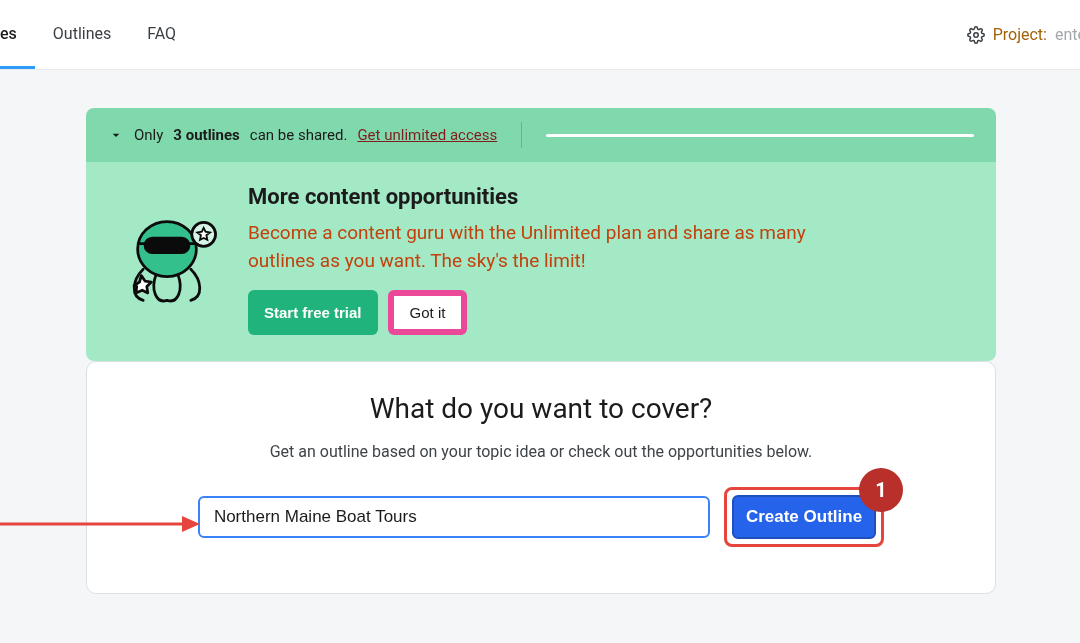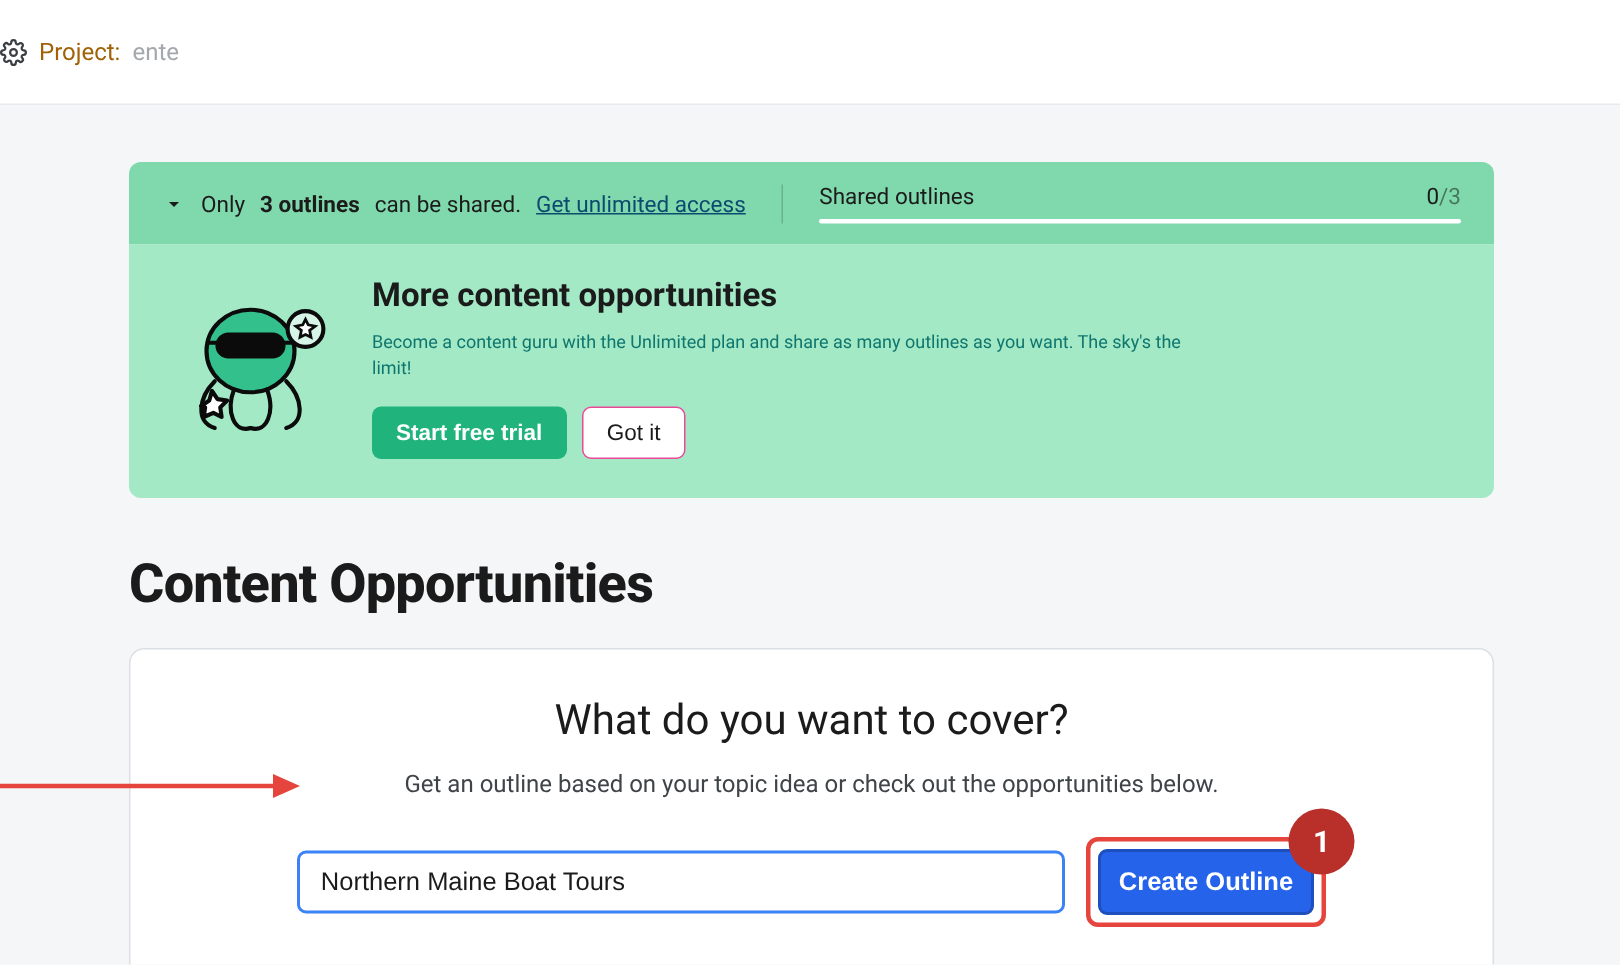--- a/index.html
+++ b/index.html
@@ -69,21 +69,21 @@
   
   .banner-strip{
     background:var(--green-mid);
     border-radius:8px 8px 0 0;
     padding:14px 22px;
     display:flex;align-items:center;justify-content:space-between;
     gap:24px;
   }
   .strip-left{display:flex;align-items:center;gap:10px;font-size:15px;color:#1b1b1b;}
   .strip-left .chev{width:16px;height:16px;}
-  .strip-left a{color:#0c4a6e;text-decoration:underline;}
+  .strip-left a{color:#7f1d1d;text-decoration:underline;}
   .strip-divider{width:1px;height:26px;background:rgba(0,0,0,.18);}
   .strip-right{
     flex:1;display:flex;flex-direction:column;gap:6px;min-width:420px;
   }
   .strip-right-row{
     display:flex;justify-content:space-between;align-items:center;font-size:15px;color:#1b1b1b;
   }
   .strip-right-row .faded{color:rgba(0,0,0,.45);}
   .progress{height:3px;background:#fff;border-radius:3px;width:100%;}
   
@@ -95,29 +95,29 @@
   }
   .octo{
     width:110px;height:110px;flex-shrink:0;
     display:flex;align-items:center;justify-content:center;
   }
   .octo svg{width:100%;height:100%;}
   .banner-copy h3{
     margin:0 0 10px 0;font-size:22px;font-weight:700;color:#1b1b1b;
   }
   .banner-copy p{
-    margin:0 0 16px 0;font-size:12px;color:#0f766e;line-height:1.45;max-width:560px;
+    margin:0 0 16px 0;font-size:19px;color:#c2410c;line-height:1.45;max-width:560px;
   }
   .banner-actions{display:flex;gap:10px;}
   .btn-green{
     background:var(--green-btn);color:#fff;border:none;border-radius:6px;
     padding:8px 16px;font-size:15px;font-weight:600;cursor:pointer;
   }
   .btn-white{
-    background:#fff;color:#1b1b1b;border:1px solid #ec4899;border-radius:6px;
+    background:#fff;color:#1b1b1b;border:6px solid #ec4899;border-radius:6px;
     padding:8px 16px;font-size:15px;font-weight:500;cursor:pointer;
   }
   
   .page-title{
     margin:36px 0 22px 0;font-size:36px;font-weight:800;letter-spacing:-0.5px;
   }
   
   .card{
     background:#fff;border:1px solid var(--border);border-radius:10px;
     padding:30px 36px 46px 36px;
@@ -158,20 +158,31 @@
     width:200px;height:30px;
     pointer-events:none;
   }
   .annot-arrow line{stroke:var(--red);stroke-width:3;}
   .annot-arrow polygon{fill:var(--red);}
 </style>
 </head>
 <body>
 
 <div class="topbar">
+  <div class="tabs">
+    <div class="tab partial active">
+      <span>es</span>
+    </div>
+    <div class="tab">
+      <span>Outlines</span>
+    </div>
+    <div class="tab">
+      <span>FAQ</span>
+    </div>
+  </div>
 
   <div class="project-box">
     <svg class="gear" viewBox="0 0 24 24" fill="none" stroke="currentColor" stroke-width="2">
       <circle cx="12" cy="12" r="3"></circle>
       <path d="M19.4 15a1.7 1.7 0 0 0 .34 1.87l.06.06a2 2 0 1 1-2.83 2.83l-.06-.06a1.7 1.7 0 0 0-1.87-.34 1.7 1.7 0 0 0-1 1.56V21a2 2 0 1 1-4 0v-.09a1.7 1.7 0 0 0-1-1.56 1.7 1.7 0 0 0-1.87.34l-.06.06a2 2 0 1 1-2.83-2.83l.06-.06A1.7 1.7 0 0 0 4.6 15a1.7 1.7 0 0 0-1.56-1H3a2 2 0 1 1 0-4h.09A1.7 1.7 0 0 0 4.6 9a1.7 1.7 0 0 0-.34-1.87l-.06-.06A2 2 0 1 1 7.03 4.24l.06.06A1.7 1.7 0 0 0 9 4.6a1.7 1.7 0 0 0 1-1.56V3a2 2 0 1 1 4 0v.09c0 .67.4 1.27 1 1.51a1.7 1.7 0 0 0 1.87-.34l.06-.06a2 2 0 1 1 2.83 2.83l-.06.06A1.7 1.7 0 0 0 19.4 9c.24.6.84 1 1.51 1H21a2 2 0 1 1 0 4h-.09a1.7 1.7 0 0 0-1.51 1z"></path>
     </svg>
     <span class="proj-label"><span>Project</span>:</span>
     <span class="proj-val">ente</span>
   </div>
 </div>
@@ -184,26 +195,20 @@
         <svg class="chev" viewBox="0 0 24 24" fill="currentColor">
             <path d="M7 10l5 5 5-5z"></path>
           </svg>
         <span>Only </span>
         <strong>3 outlines</strong>
         <span> can be shared. </span>
         <a href="#">Get unlimited access</a>
       </div>
       <div class="strip-divider"></div>
       <div class="strip-right">
-        <div class="strip-right-row">
-          <span>Shared outlines</span>
-          <span>
-            <span>0</span><span class="faded"><span>/</span><span>3</span></span>
-          </span>
-        </div>
         <div class="progress"></div>
       </div>
     </div>
 
     <div class="banner-body">
       <div class="octo">
         <svg viewBox="0 0 120 120">
           <g stroke="#0b0b0b" stroke-width="3" fill="#34c08d" stroke-linecap="round" stroke-linejoin="round">
 
             <ellipse cx="60" cy="48" rx="32" ry="30" fill="#34c08d"></ellipse>
@@ -227,21 +232,20 @@
       <div class="banner-copy">
         <h3>More content opportunities</h3>
         <p>Become a content guru with the Unlimited plan and share as many outlines as you want. The sky's the limit!</p>
         <div class="banner-actions">
           <button class="btn-green">Start free trial</button>
           <button class="btn-white">Got it</button>
         </div>
       </div>
     </div>
 
-    <h1 class="page-title">Content Opportunities</h1>
 
     <div class="card">
       <h2>What do you want to cover?</h2>
       <p class="card-sub">Get an outline based on your topic idea or check out the opportunities below.</p>
       <div class="input-row">
         <input class="topic-input" type="text" value="Northern Maine Boat Tours" style="">
         <div class="create-wrap">
           <button class="btn-blue">Create Outline</button>
           <div class="badge-circle">1</div>
         </div>

